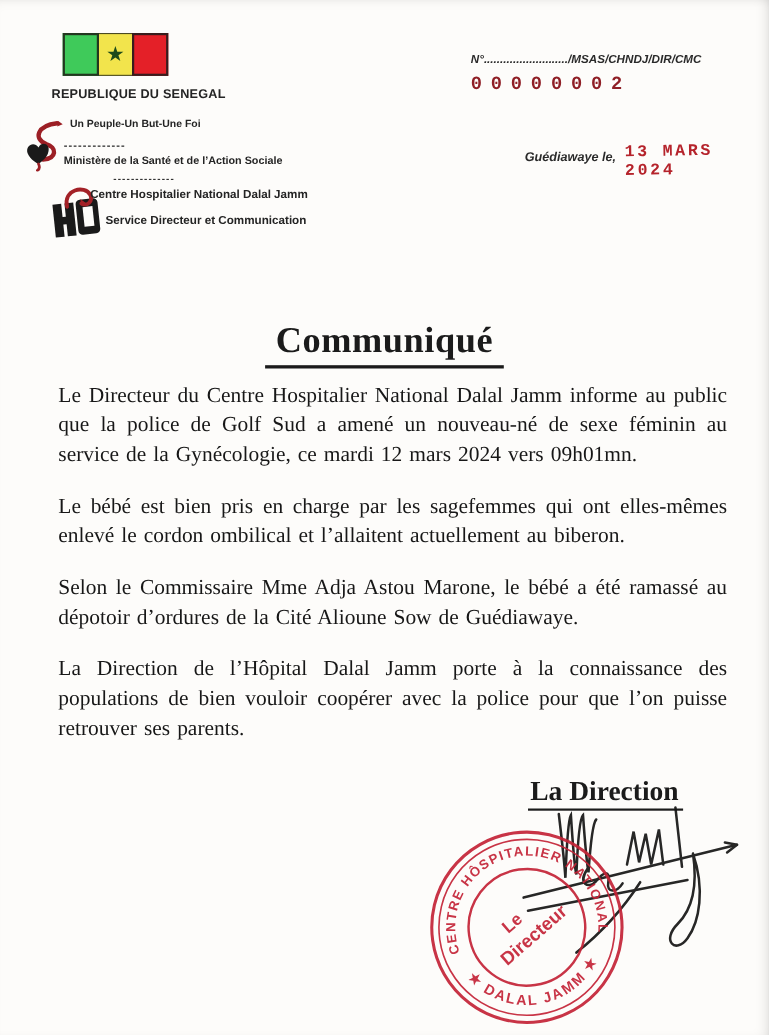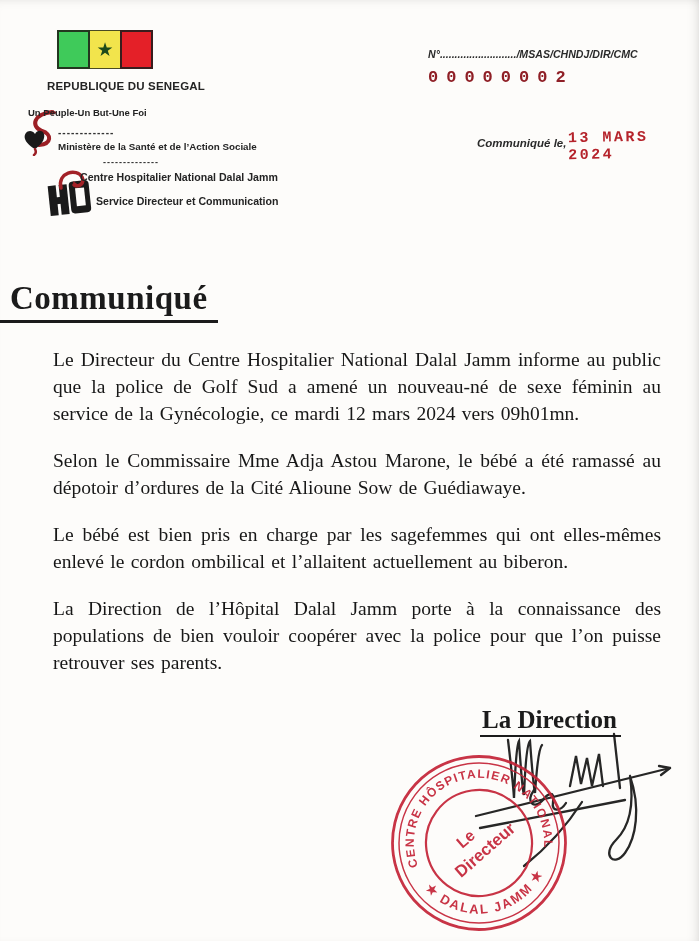--- a/index.html
+++ b/index.html
@@ -15,39 +15,39 @@
   .flag{left:57px;top:30px;width:96px;height:39px;display:flex;}
   .flag .band{flex:1;height:100%;box-sizing:border-box;}
   .band.green{background:#3fca5a;border:2px solid #23361f;}
   .band.yellow{background:#f2e44c;border-top:1px solid #4a4a22;border-bottom:1px solid #4a4a22;
     display:flex;align-items:center;justify-content:center;}
   .band.red{background:#e42028;border:2px solid #381d1d;}
   .flag-star{color:#1d4a1a;font-size:19px;line-height:1;font-family:"DejaVu Sans",sans-serif;}
 
   .hdr-sans{font-family:"Liberation Sans",sans-serif;font-weight:bold;color:#242424;}
   .republic{left:28px;top:80px;width:196px;text-align:center;font-size:11.5px;letter-spacing:.2px;}
-  .motto{left:28px;top:107px;width:190px;font-size:9.5px;}
+  .motto{left:28px;top:107px;width:190px;text-align:center;font-size:9.5px;}
   .sep1{left:58px;top:127px;font-size:10px;letter-spacing:1px;font-weight:bold;color:#333;}
   .ministry{left:58px;top:141px;font-size:9.8px;}
   .sep2{left:103px;top:157px;font-size:9px;letter-spacing:1px;font-weight:bold;color:#333;}
-  .hospital{left:64px;top:171px;font-size:10.6px;padding-left:16px;}
+  .hospital{left:82px;top:171px;font-size:10.6px;}
   .service{left:96px;top:195px;font-size:10.6px;}
 
   
   .stamp-number{left:428px;top:24px;font-family:"Liberation Mono",monospace;
     font-weight:bold;font-size:17px;letter-spacing:8px;color:#8f1f26;margin-top:44px;}
   .ref-line{left:428px;top:48px;font-family:"Liberation Sans",sans-serif;font-style:italic;
     font-weight:bold;font-size:10.6px;color:#2a2a2a;}
   .place{left:477px;top:137px;font-family:"Liberation Sans",sans-serif;font-style:italic;
     font-weight:bold;font-size:11.5px;color:#2a2a2a;}
   .date-stamp{left:568px;top:129px;font-family:"Liberation Mono",monospace;font-weight:bold;
     font-size:15px;letter-spacing:2.5px;color:#b5232b;transform:rotate(-1deg);}
 
   
-  .title-wrap{left:0;top:280px;width:699px;}
+  .title-wrap{left:0;top:292px;width:699px;text-align:center;}
   .title{display:inline-block;font-size:33px;font-weight:bold;
     border-bottom:3px solid #1b1b1b;padding:0 10px 3px 10px;letter-spacing:.5px;}
 
   
   .body-text{left:43px;top:346px;width:618px;font-size:19.5px;line-height:27px;
     text-align:justify;word-spacing:1.5px;color:#171717;}
   .body-text p{margin:0 0 20px 10px;}
 
   
   .direction-label{left:480px;top:706px;font-size:25px;font-weight:bold;
@@ -91,31 +91,31 @@
   <div class="abs hdr-sans republic">REPUBLIQUE DU SENEGAL</div>
   <div class="abs hdr-sans motto">Un Peuple-Un But-Une Foi</div>
   <div class="abs hdr-sans sep1">-------------</div>
   <div class="abs hdr-sans ministry">Ministère de la Santé et de l’Action Sociale</div>
   <div class="abs hdr-sans sep2">--------------</div>
   <div class="abs hdr-sans hospital">Centre Hospitalier National Dalal Jamm</div>
   <div class="abs hdr-sans service">Service Directeur et Communication</div>
 
   <div class="abs stamp-number">00000002</div>
   <div class="abs ref-line">N°........................../MSAS/CHNDJ/DIR/CMC</div>
-  <div class="abs place">Communiqué le,</div>
+  <div class="abs place">Guédiawaye le,</div>
   <div class="abs date-stamp">13 MARS 2024</div>
 
   <div class="abs title-wrap">
     <span class="title">Communiqué</span>
   </div>
 
   <div class="abs body-text">
     <p>Le Directeur du Centre Hospitalier National Dalal Jamm informe au public que la police de Golf Sud a amené un nouveau-né de sexe féminin au service de la Gynécologie, ce mardi 12 mars 2024 vers 09h01mn.</p>
+    <p>Le bébé est bien pris en charge par les sagefemmes qui ont elles-mêmes enlevé le cordon ombilical et l’allaitent actuellement au biberon.</p>
     <p>Selon le Commissaire Mme Adja Astou Marone, le bébé a été ramassé au dépotoir d’ordures de la Cité Alioune Sow de Guédiawaye.</p>
-    <p>Le bébé est bien pris en charge par les sagefemmes qui ont elles-mêmes enlevé le cordon ombilical et l’allaitent actuellement au biberon.</p>
     <p>La Direction de l’Hôpital Dalal Jamm porte à la connaissance des populations de bien vouloir coopérer avec la police pour que l’on puisse retrouver ses parents.</p>
   </div>
 
   <div class="abs direction-label">La Direction</div>
 
   <svg class="abs sig-svg" width="230" height="165" viewBox="0 0 230 165">
     <g fill="none" stroke="#151515" stroke-width="2.3" stroke-linecap="round" opacity=".92">
       <path d="M46,22 q5,42 6,58 q2,-52 5,-57 q3,47 5,54 q2,-50 6,-54 q3,42 5,52 q3,-44 7,-48"></path>
       <path d="M72,72 c-9,13 1,19 8,11 c6,-8 13,-11 11,1 c-2,11 8,9 13,1"></path>
       <path d="M108,68 l6,-30 l5,28 l6,-26 l5,28 l7,-32 l4,32"></path>

